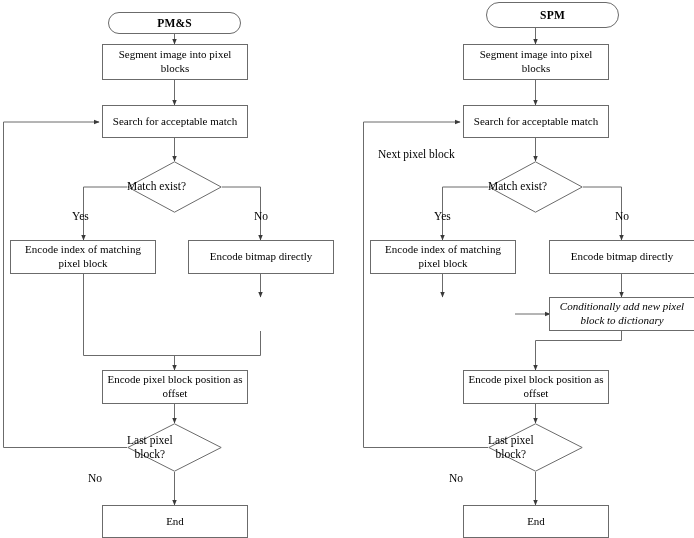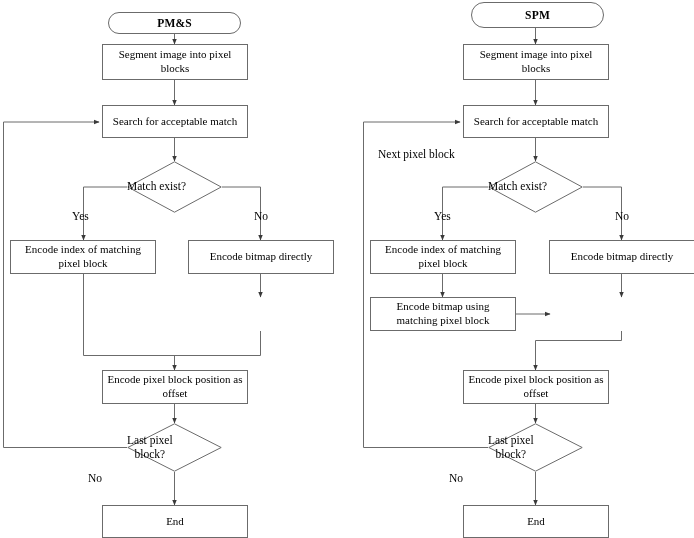--- a/index.html
+++ b/index.html
@@ -190,21 +190,21 @@
     <span>No</span>
   </div>
   <div class="edge-label" style="left:194px; top:485px;">
     <span>Yes</span>
   </div>
 
   <div class="node" style="left:102px; top:505px; width:146px; height:33px;">
     <span>End</span>
   </div>
 
-  <div class="node terminator" style="left:471px; top:2px; width:133px; height:26px;">
+  <div class="node terminator" style="left:486px; top:2px; width:133px; height:26px;">
     <span>SPM</span>
   </div>
 
   <div class="node" style="left:463px; top:44px; width:146px; height:36px;">
     <span>Segment image into pixel blocks</span>
   </div>
 
   <div class="node" style="left:463px; top:105px; width:146px; height:33px;">
     <span>Search for acceptable match</span>
   </div>
@@ -228,24 +228,24 @@
   </div>
 
   <div class="node" style="left:370px; top:240px; width:146px; height:34px;">
     <span>Encode index of matching pixel block</span>
   </div>
 
   <div class="node" style="left:549px; top:240px; width:146px; height:34px;">
     <span>Encode bitmap directly</span>
   </div>
 
-  <div class="node" style="left:370px; top:297px; width:146px; height:34px;">
-    <span>Encode bitmap using matching pixel block</span>
-  </div>
-
+
+  <div class="node italic" style="left:549px; top:297px; width:146px; height:34px;">
+    <span>Conditionally add new pixel block to dictionary</span>
+  </div>
 
   <div class="node" style="left:463px; top:370px; width:146px; height:34px;">
     <span>Encode pixel block position as offset</span>
   </div>
 
   <div class="diamond" style="left:488px; top:423px; width:95px; height:49px;">
     <svg width="95" height="49" viewBox="0 0 95 49">
       <polygon points="47.5,0.8 94.2,24.5 47.5,48.2 0.8,24.5" fill="#ffffff" stroke="#6b6b6b" stroke-width="1"></polygon>
     </svg>
     <span class="dlabel">Last pixel

